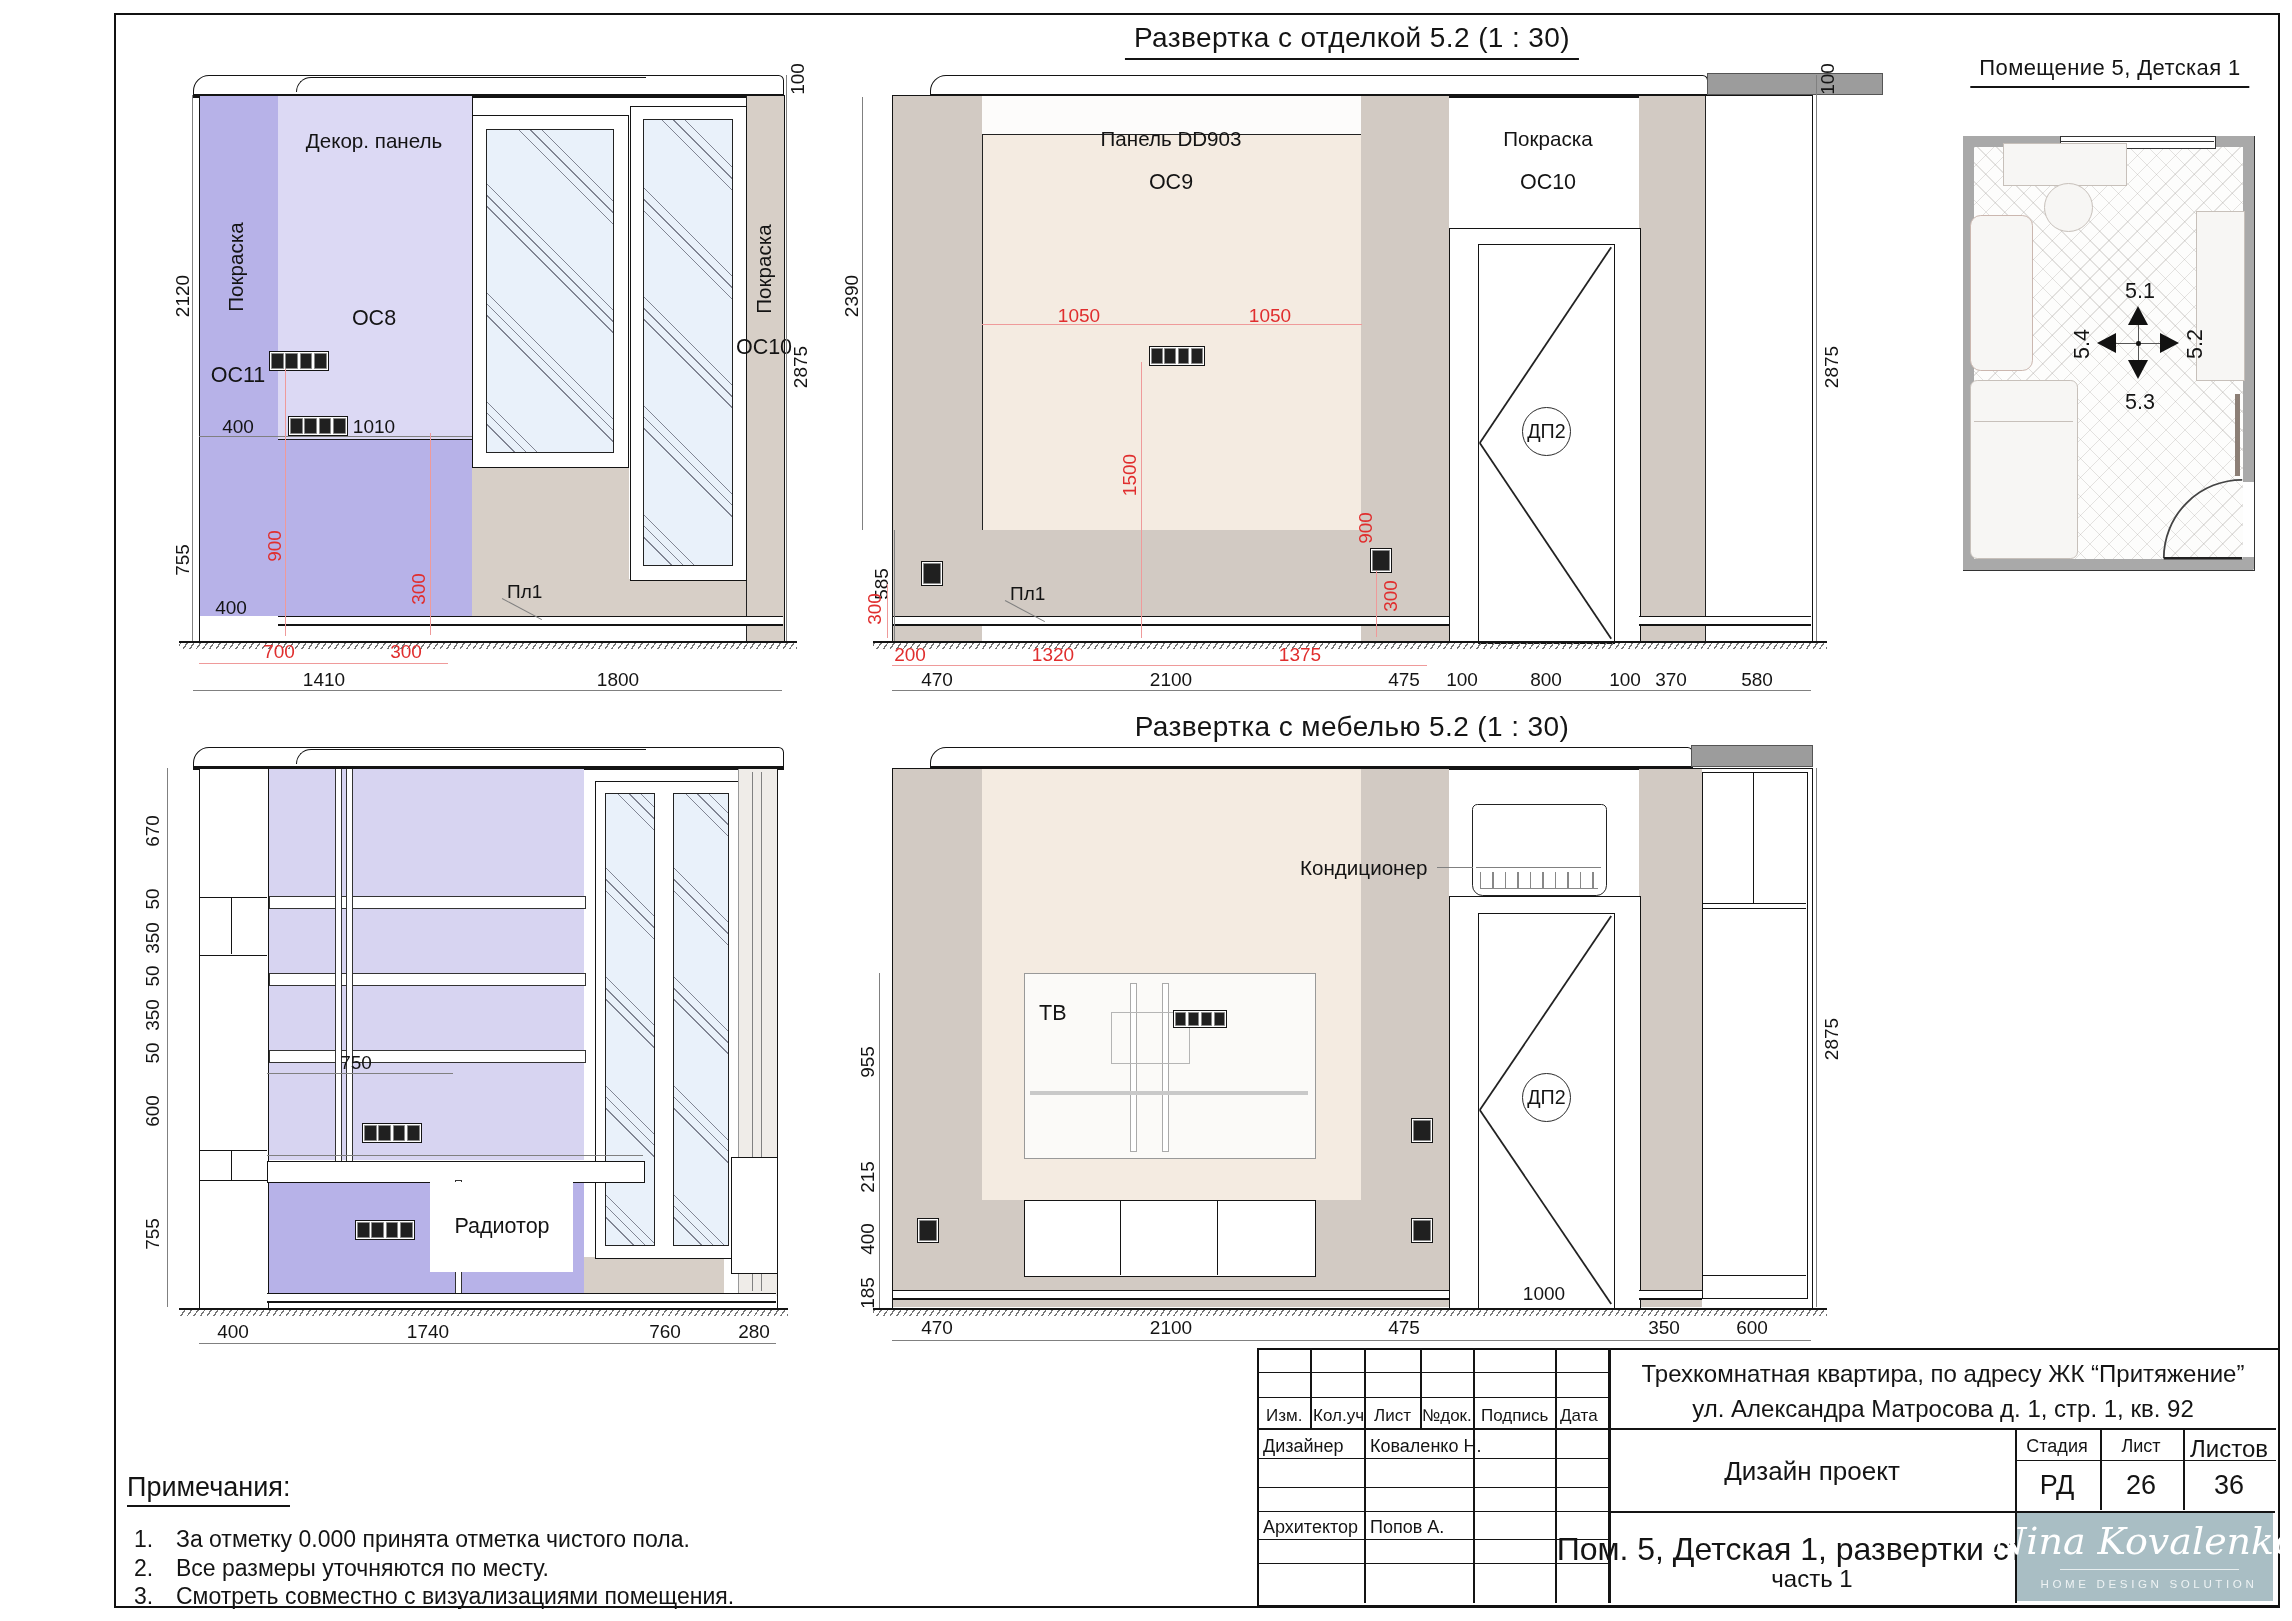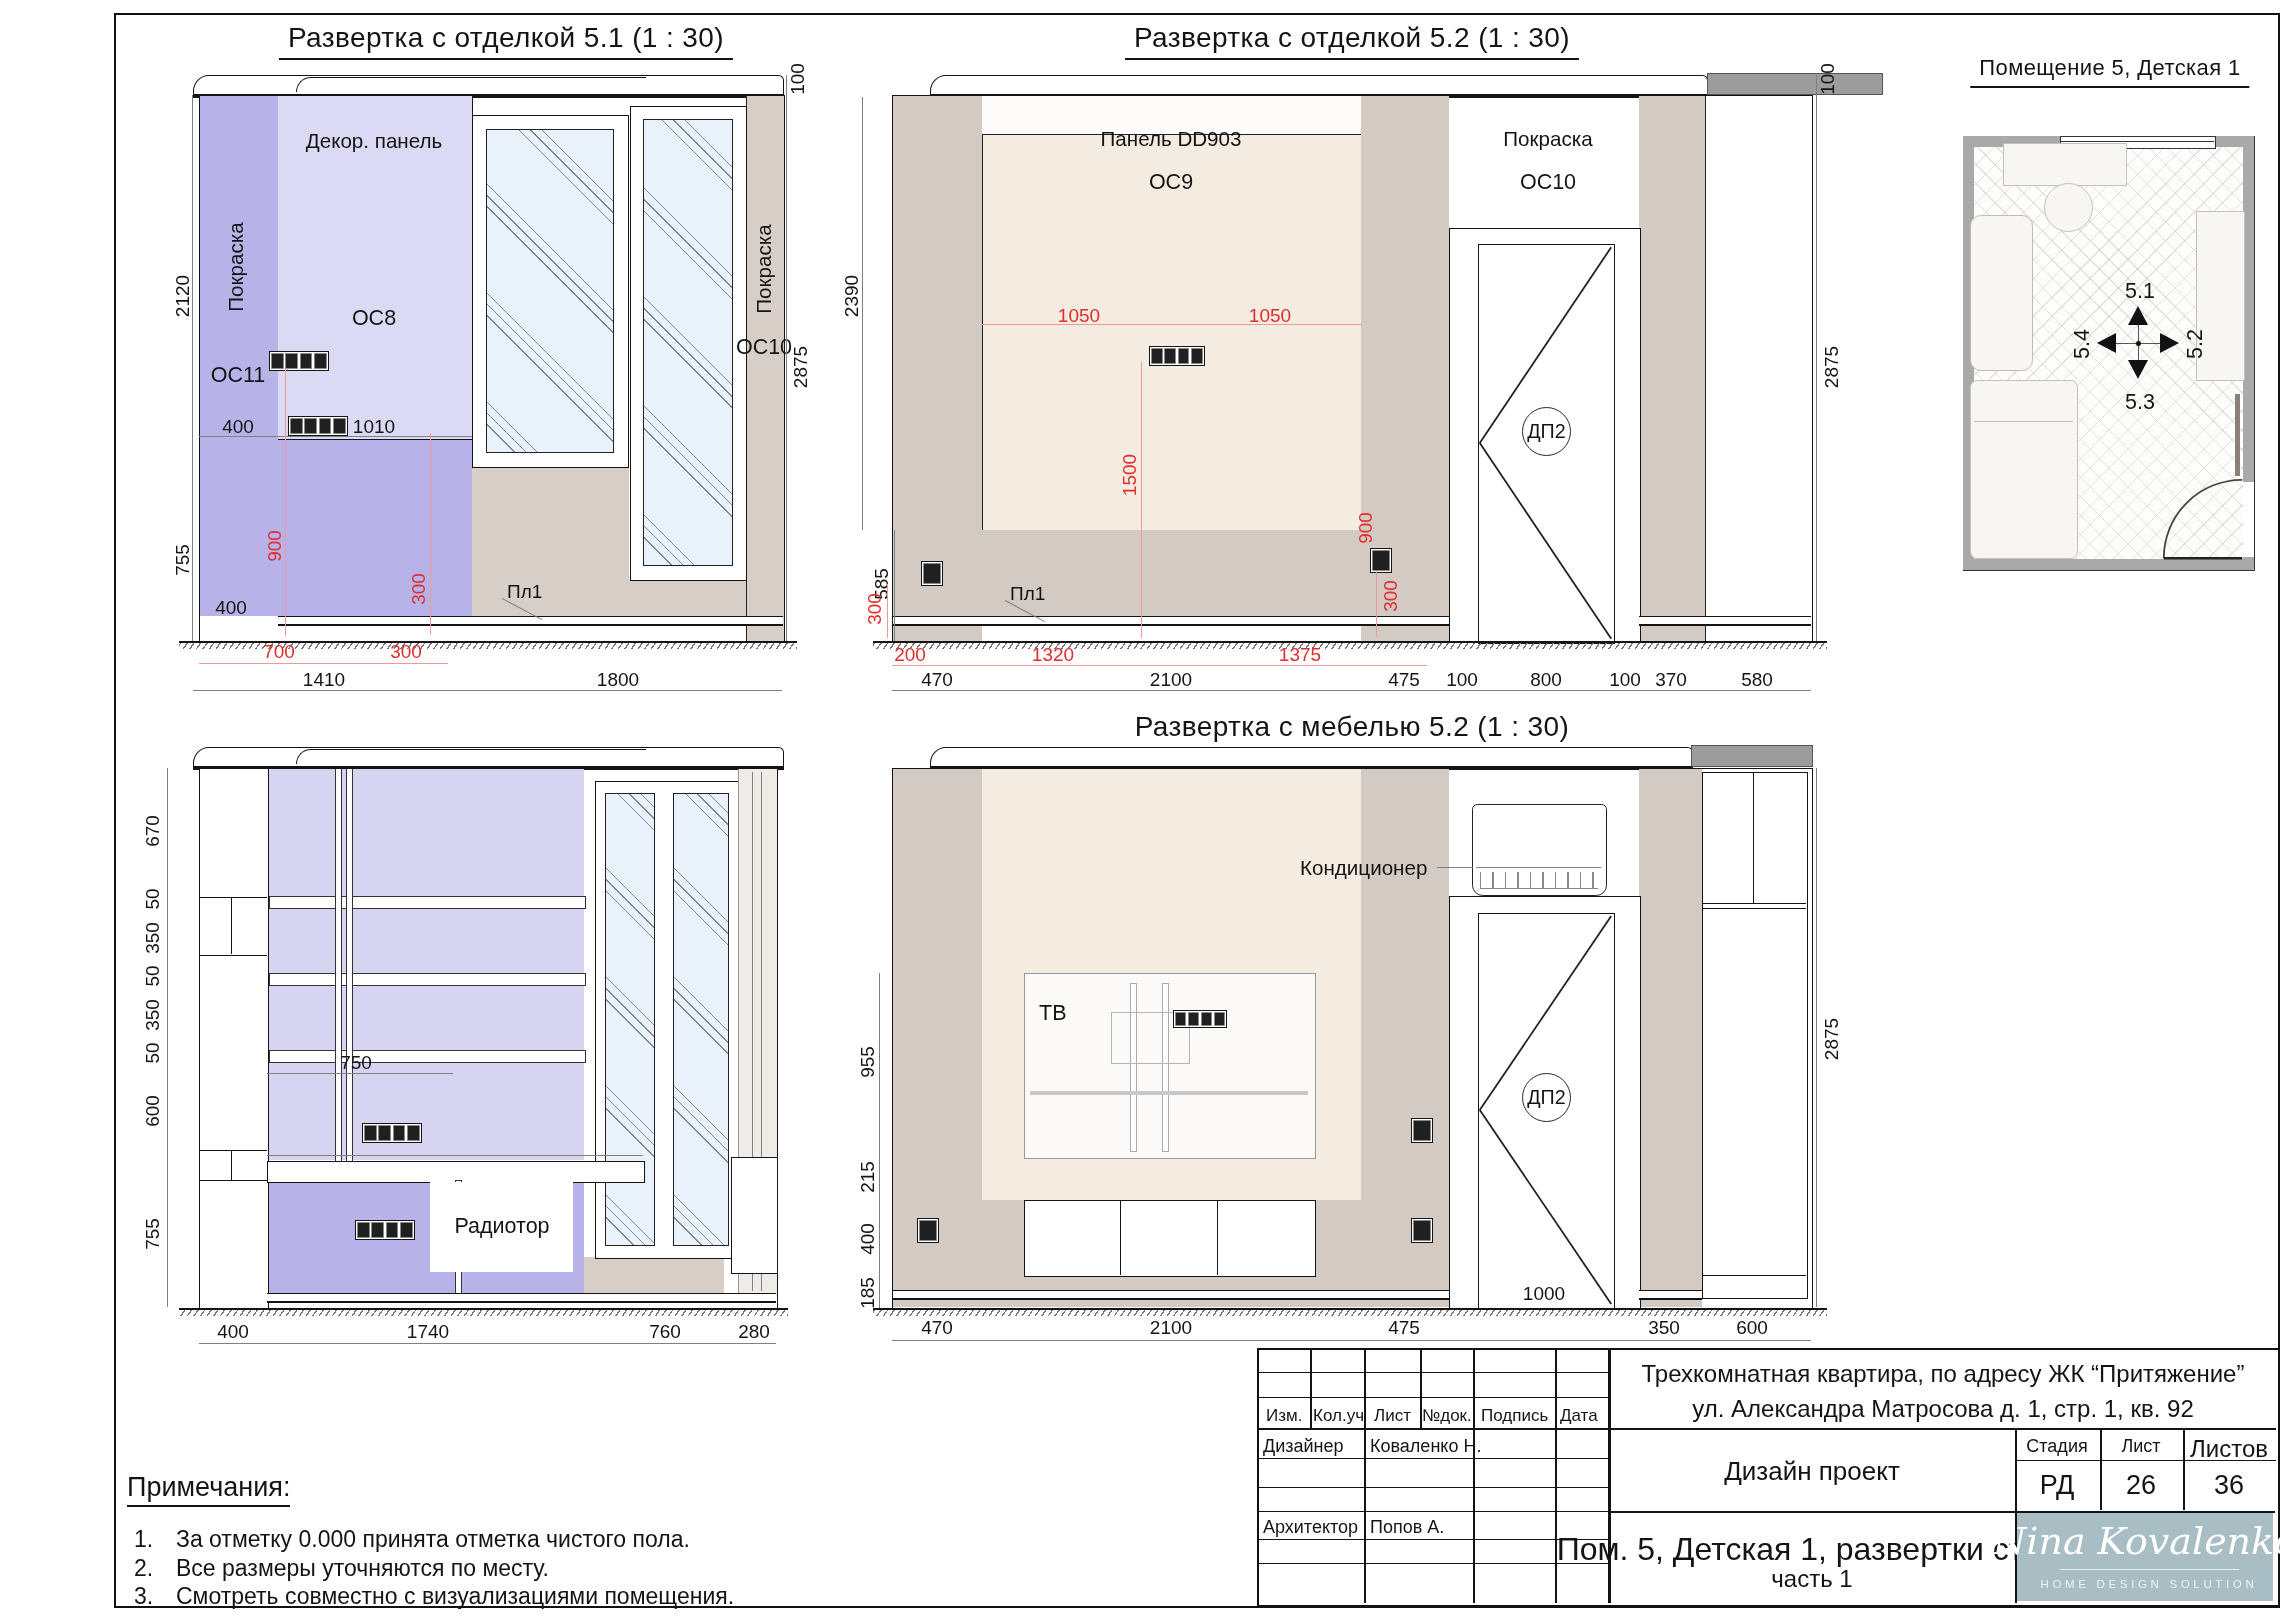--- a/index.html
+++ b/index.html
@@ -38,21 +38,20 @@
      repeating-linear-gradient(-45deg,rgba(160,155,150,.28) 0 0.9px,transparent 0.9px 13.4px)}
   .furn{position:absolute;background:#f7f6f4;border:1.8px solid #c7c0ba}
   .tri{position:absolute;width:0;height:0}
 </style>
 </head>
 <body>
 
 <div class="page">
   <div class="b" style="left:114px;top:12.5px;width:2162px;height:1591px;border:2.7px solid #111"></div>
 
-  <div class="dtitle" style="left:506px;top:21.5px">Развертка с отделкой 5.1 (1 : 30)</div>
   <div class="cornice" style="left:193px;top:75px;width:589px;height:18px"></div>
   <div class="cornice2" style="left:296px;top:77px;width:349px;height:14.3px"></div>
 
   <div class="b" style="left:199px;top:95px;width:79px;height:521px;background:#b7b2e8"></div>
   <div class="b" style="left:278px;top:95px;width:194px;height:344px;background:#dcd9f4;border-right:1.8px solid #141414"></div>
   <div class="b" style="left:278px;top:439px;width:194px;height:177px;background:#b7b2e8;border-top:1.8px solid #141414"></div>
   <div class="b" style="left:472px;top:466px;width:157px;height:150px;background:#d7cfc7"></div>
   <div class="b" style="left:627px;top:579px;width:119px;height:38px;background:#d7cfc7"></div>
   <div class="b" style="left:746px;top:95px;width:37px;height:546px;background:#d7cfc7;border-left:1.3px solid #222"></div>
 

